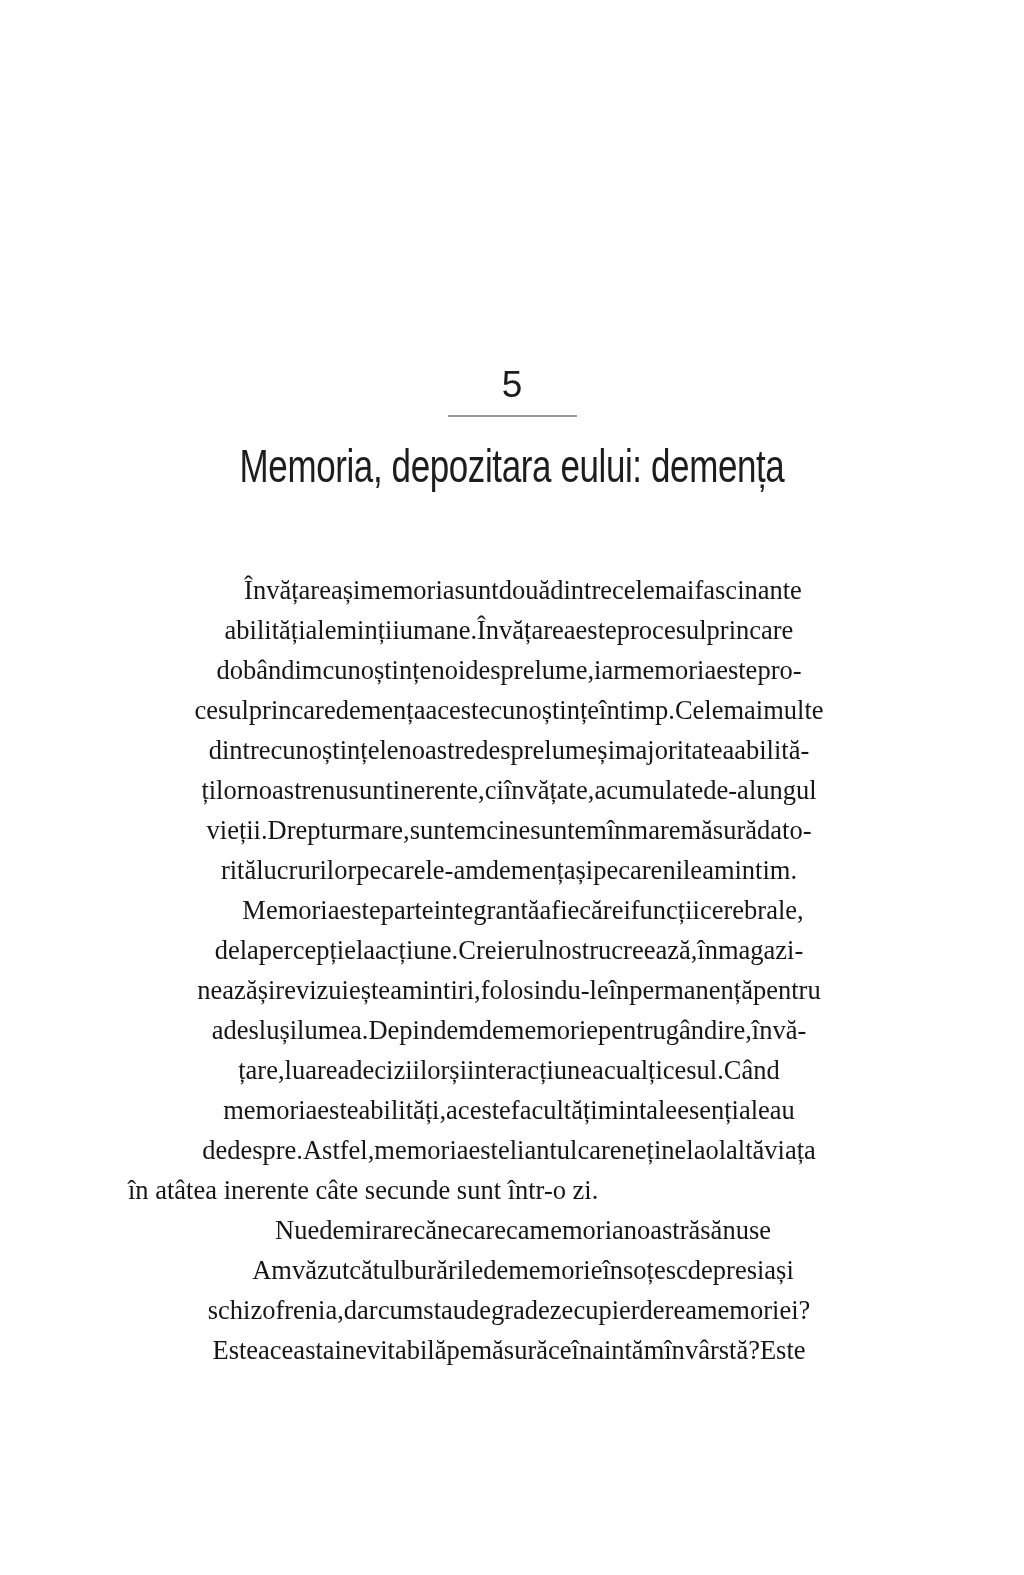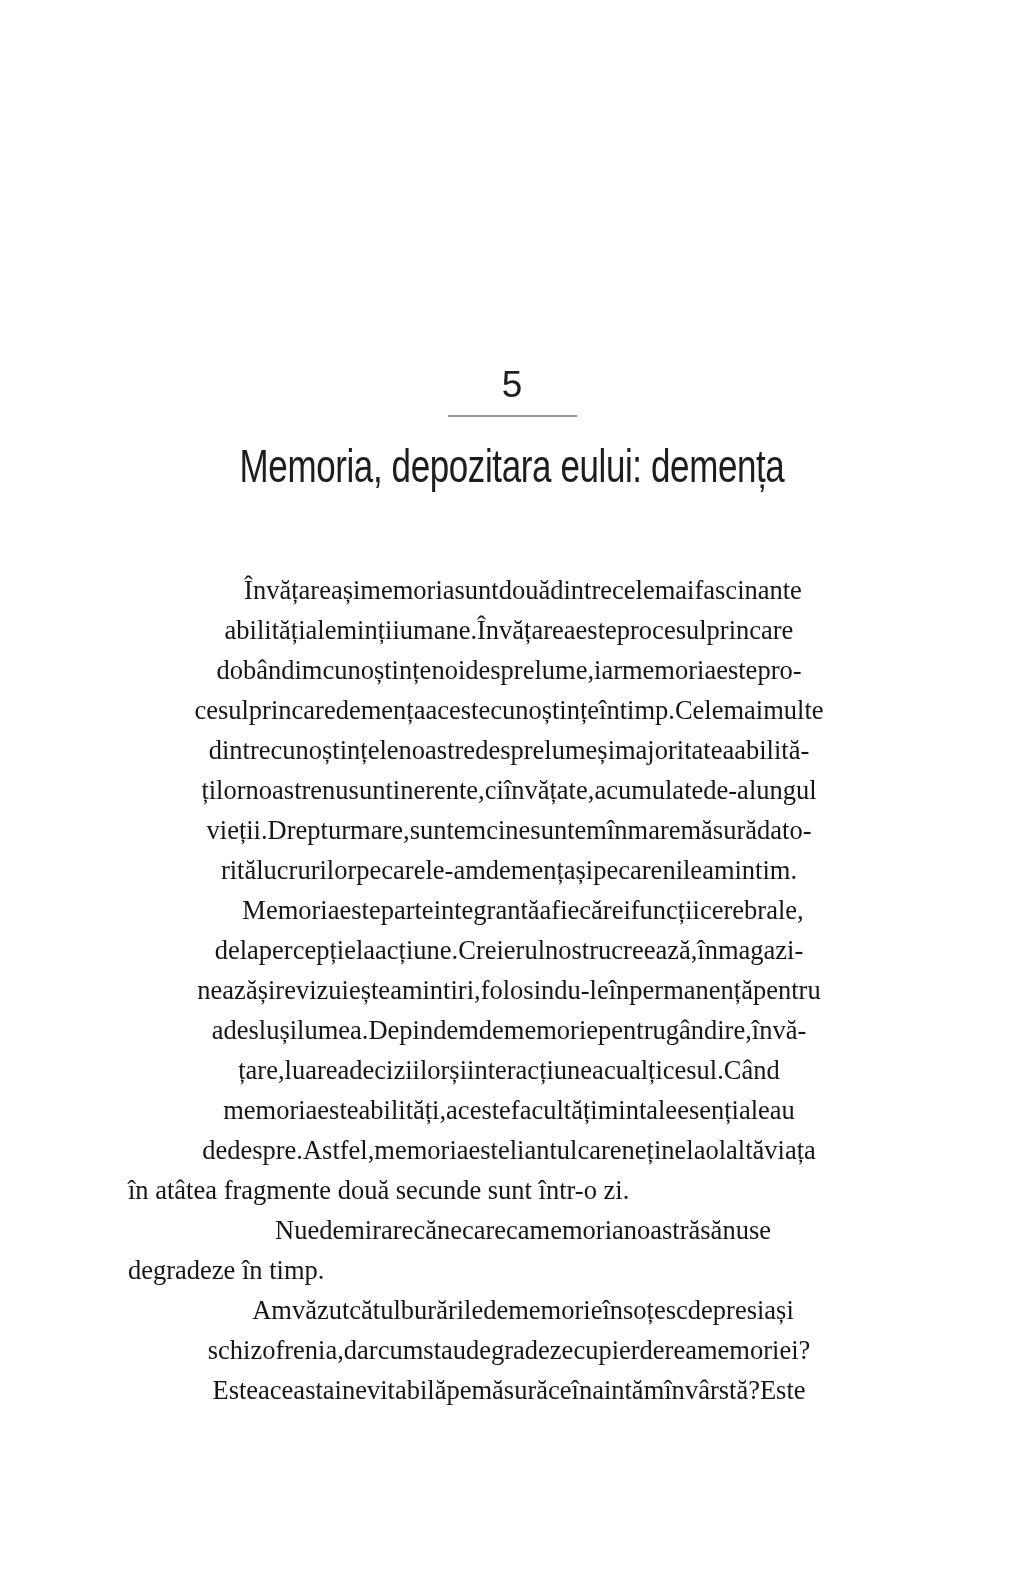--- a/index.html
+++ b/index.html
@@ -247,37 +247,36 @@
         <span>Astfel,</span>
         <span>memoria</span>
         <span>este</span>
         <span>liantul</span>
         <span>care</span>
         <span>ne</span>
         <span>ține</span>
         <span>laolaltă</span>
         <span>viața</span>
       </div>
-      <div class="line">în atâtea fragmente două secunde sunt într-o zi.</div>
+      <div class="line">în atâtea inerente câte secunde sunt într-o zi.</div>
       <div class="line just indent">
         <span>Nu</span>
         <span>e</span>
         <span>de</span>
         <span>mirare</span>
         <span>că</span>
         <span>ne</span>
         <span>care</span>
         <span>ca</span>
         <span>memoria</span>
         <span>noastră</span>
         <span>să</span>
         <span>nu</span>
         <span>se</span>
       </div>
-      <div class="line">degradeze în timp.</div>
       <div class="line just indent">
         <span>Am</span>
         <span>văzut</span>
         <span>că</span>
         <span>tulburările</span>
         <span>de</span>
         <span>memorie</span>
         <span>însoțesc</span>
         <span>depresia</span>
         <span>și</span>

